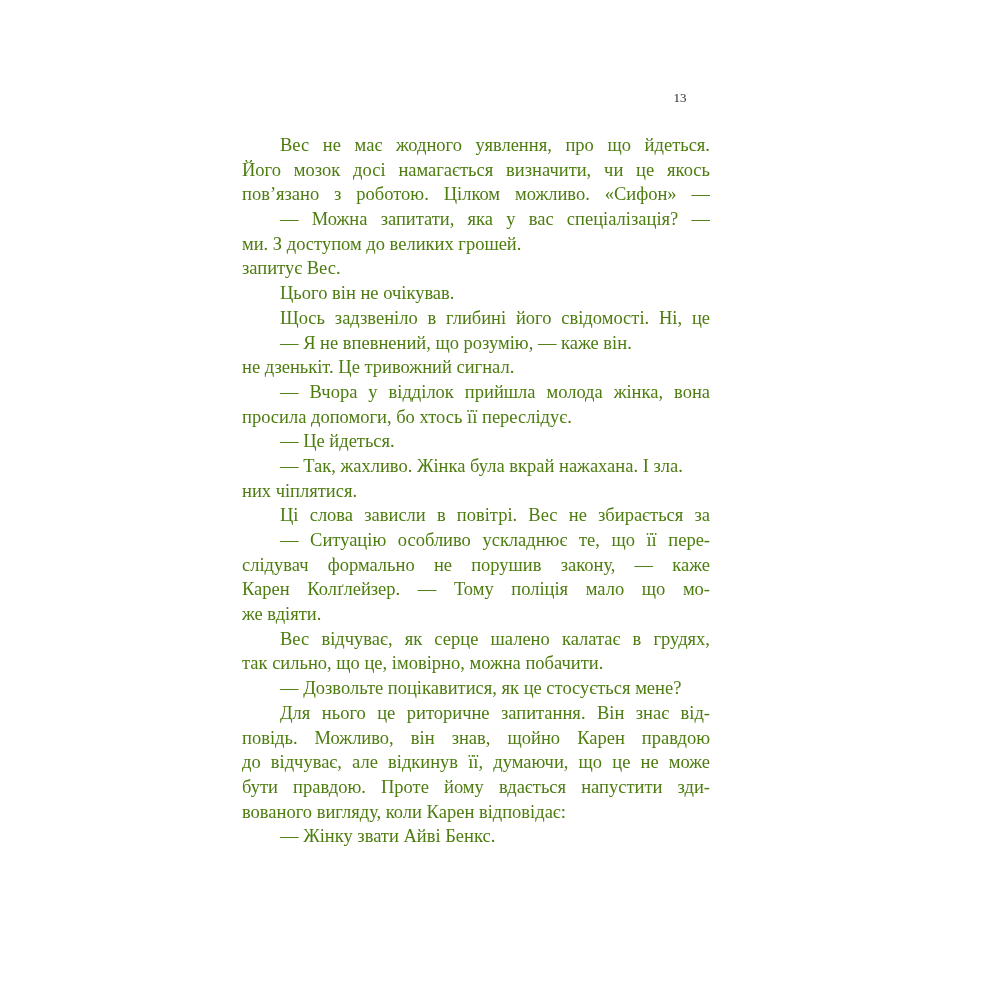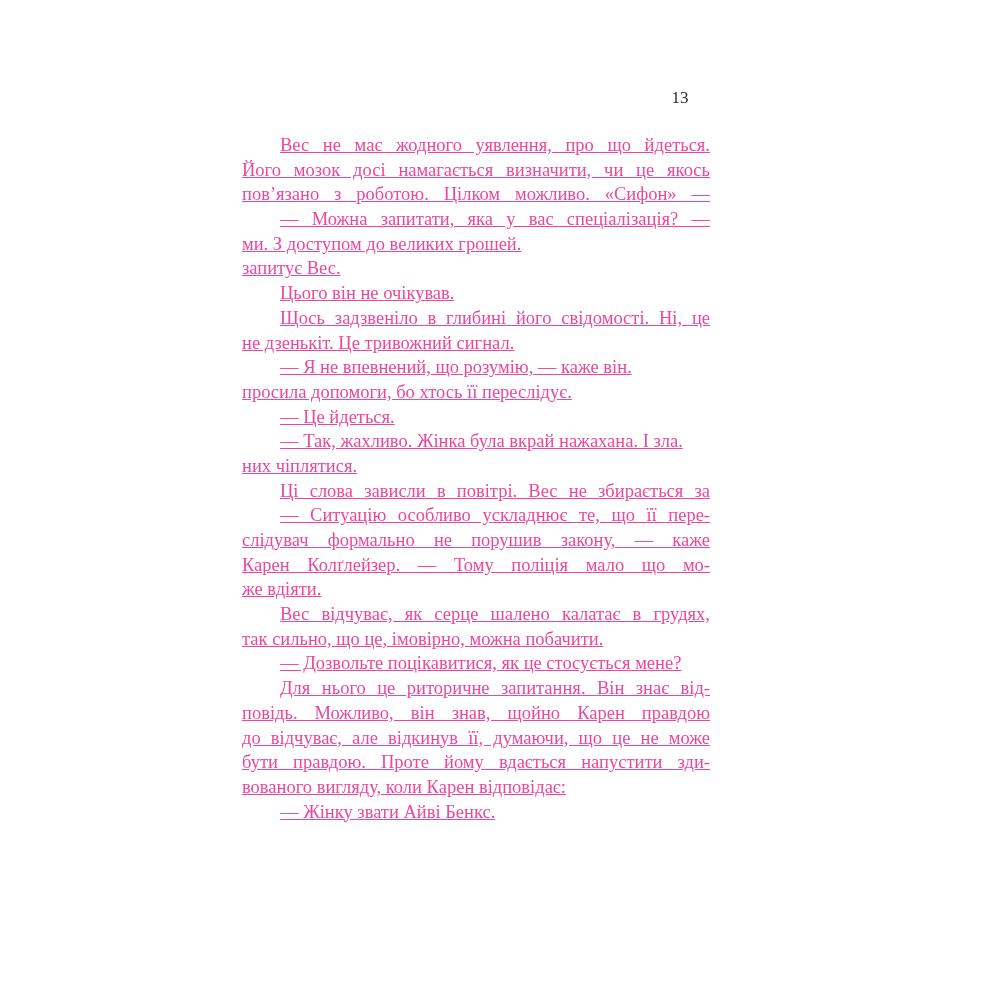--- a/index.html
+++ b/index.html
@@ -15,33 +15,32 @@
     overflow: hidden;
     font-family: "Liberation Serif", "DejaVu Serif", serif;
     color: #222222;
   }
   .page-number {
     position: absolute;
     top: 88px;
     left: 650px;
     width: 60px;
     text-align: center;
-    font-size: 17px;
+    font-size: 13px;
     line-height: 20px;
     color: #2a2a2a;
   }
   .text-block {
     position: absolute;
     top: 133px;
     left: 242px;
     width: 468px;
     font-size: 18.5px;
     line-height: 24.7px;
-    color: #ec4899;
-    text-decoration: underline;
+    color: #4d7c0f;
   }
   .line {
     height: 24.7px;
     white-space: nowrap;      
   }
   .line.indent {
     text-indent: 38px;
   }
   .line.just {                 
     white-space: normal;
@@ -57,22 +56,23 @@
   <div class="page-number">13</div>
   <div class="text-block">
       <div class="line indent just">Вес не має жодного уявлення, про що йдеться.</div>
       <div class="line just">Його мозок досі намагається визначити, чи це якось</div>
       <div class="line just">пов’язано з роботою. Цілком можливо. «Сифон» —</div>
       <div class="line indent just">— Можна запитати, яка у вас спеціалізація? —</div>
       <div class="line">ми. З доступом до великих грошей.</div>
       <div class="line">запитує Вес.</div>
       <div class="line indent">Цього він не очікував.</div>
       <div class="line indent just">Щось задзвеніло в глибині його свідомості. Ні, це</div>
+      <div class="line indent">— Я не впевнений, що розумію, — каже він.</div>
       <div class="line">не дзенькіт. Це тривожний сигнал.</div>
-      <div class="line indent">— Я не впевнений, що розумію, — каже він.</div>
+      <div class="line indent just">— Вчора у відділок прийшла молода жінка, вона</div>
       <div class="line">просила допомоги, бо хтось її переслідує.</div>
       <div class="line indent">— Це йдеться.</div>
       <div class="line indent">— Так, жахливо. Жінка була вкрай нажахана. І зла.</div>
       <div class="line">них чіплятися.</div>
       <div class="line indent just">Ці слова зависли в повітрі. Вес не збирається за</div>
       <div class="line indent just">— Ситуацію особливо ускладнює те, що її пере-</div>
       <div class="line just">слідувач формально не порушив закону, — каже</div>
       <div class="line just">Карен Колґлейзер. — Тому поліція мало що мо-</div>
       <div class="line">же вдіяти.</div>
       <div class="line indent just">Вес відчуває, як серце шалено калатає в грудях,</div>

